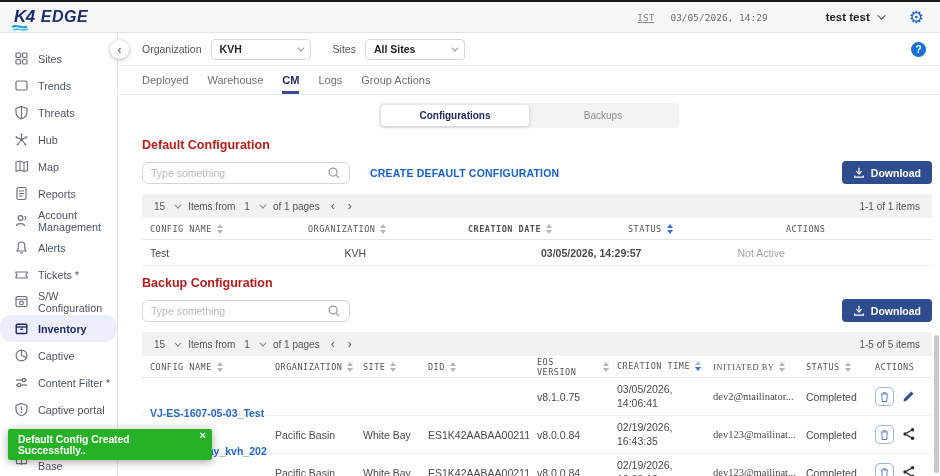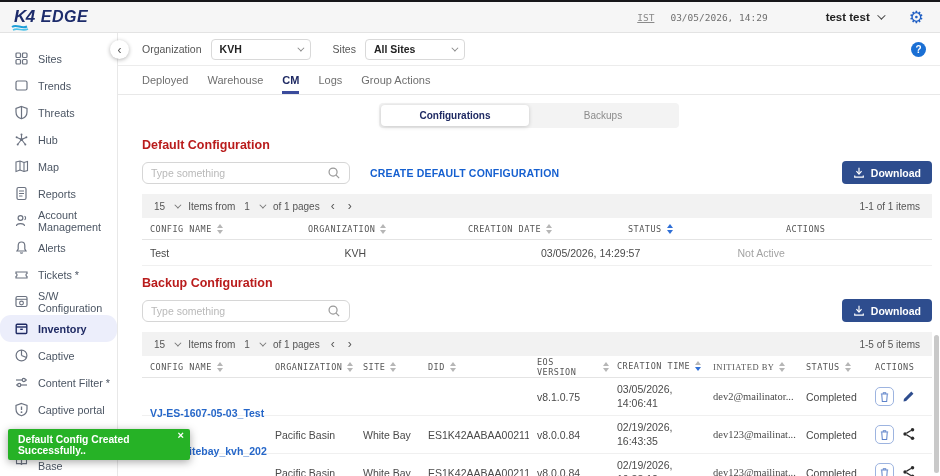--- a/index.html
+++ b/index.html
@@ -70,33 +70,33 @@
   .sort .dn.on { border-top-color:#2f6fd6; }
   .sort .up.on { border-bottom-color:#2f6fd6; }
 
   .tr { display:flex; align-items:center; border-bottom:1px solid #f0f0f0; font-size:10.5px; color:#4a4a4a; }
   .td { padding-left:8px; overflow:hidden; white-space:nowrap; }
   .link { color:#2667c9; font-weight:bold; cursor:pointer;margin-top:32px; }
   .muted { color:#a3a3a3; }
   .kebab { font-size:13px; color:#333; cursor:pointer; padding-left:10px; }
 
   
-  .dc-name{width:158px;} .dc-org{width:160px;} .dc-date{width:160px;} .dc-status{width:158px;} .dc-act{flex:1;}
+  .dc-name{width:158px;} .dc-org{width:160px;} .dc-date{width:160px;font-weight:bold;} .dc-status{width:158px;} .dc-act{flex:1;}
   .d-row { height:26px;gap:44px; }
 
   
   .bc-name{width:125px;} .bc-org{width:88px;} .bc-site{width:65px;} .bc-did{width:109px;} .bc-eos{width:80px;}
   .bc-time{width:96px; white-space:pre-line; line-height:1.3;} .bc-init{width:93px;font-family:Liberation Serif, serif;} .bc-status{width:69px;} .bc-act{flex:1;}
   .b-row { height:38px; }
   .pad-offset { padding-left:51px; }
   .actions { display:flex; align-items:center; gap:8px; padding-left:8px; }
   .icon-btn { width:19px; height:19px; border:1px solid #9db4e0; border-radius:5px; display:flex; align-items:center; justify-content:center; cursor:pointer; background:#fff; }
 
   
-  .toast { position:absolute; left:8px; top:429px; width:182px; height:31px; background:#26b226; color:#fff; display:flex; align-items:center; padding:0 16px 0 10px; box-shadow:0 2px 8px rgba(0,0,0,.35); z-index:20; border-radius:2px; }
+  .toast { position:absolute; left:8px; top:429px; width:204px; height:31px; background:#26b226; color:#fff; display:flex; align-items:center; padding:0 16px 0 10px; box-shadow:0 2px 8px rgba(0,0,0,.35); z-index:20; border-radius:2px; }
   .toast .msg { font-size:10.3px; font-weight:bold; }
   .toast .close { position:absolute; right:6px; top:0px; font-size:11px; font-weight:bold; cursor:pointer; }
 
   .scroll-thumb { position:absolute; right:1px; top:335px; width:5px; height:138px; background:#c9c9c9; border-radius:3px; }
 </style>
 </head>
 <body>
 
 <div class="app">
   <div class="top-accent"></div>

